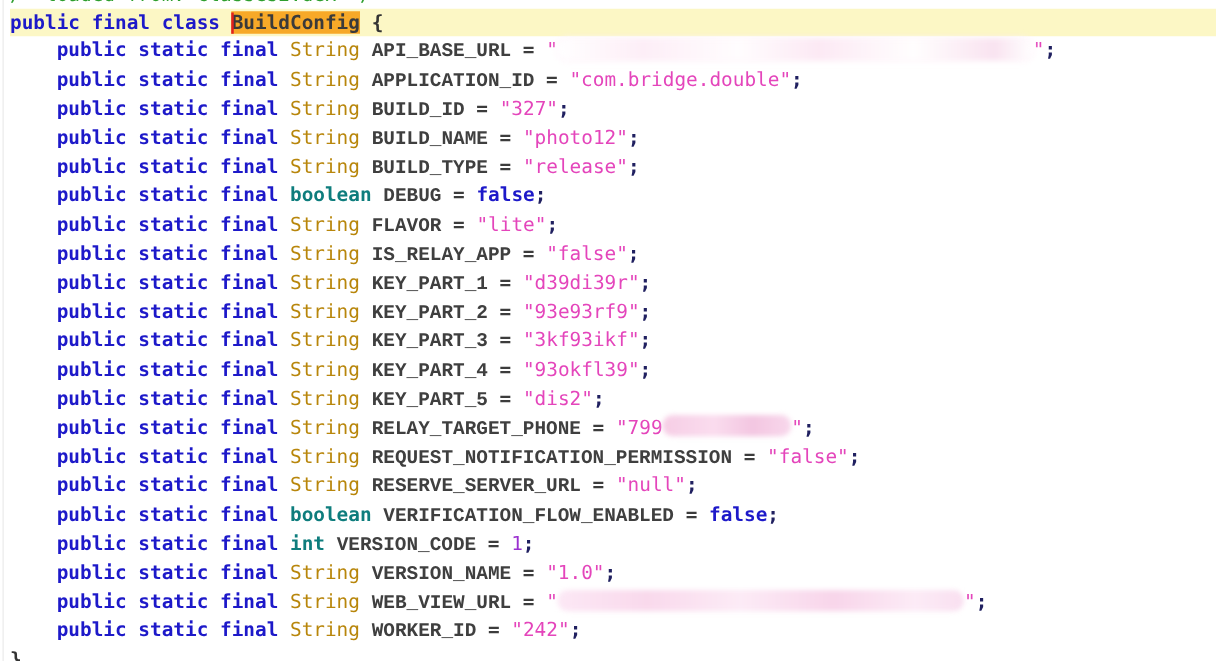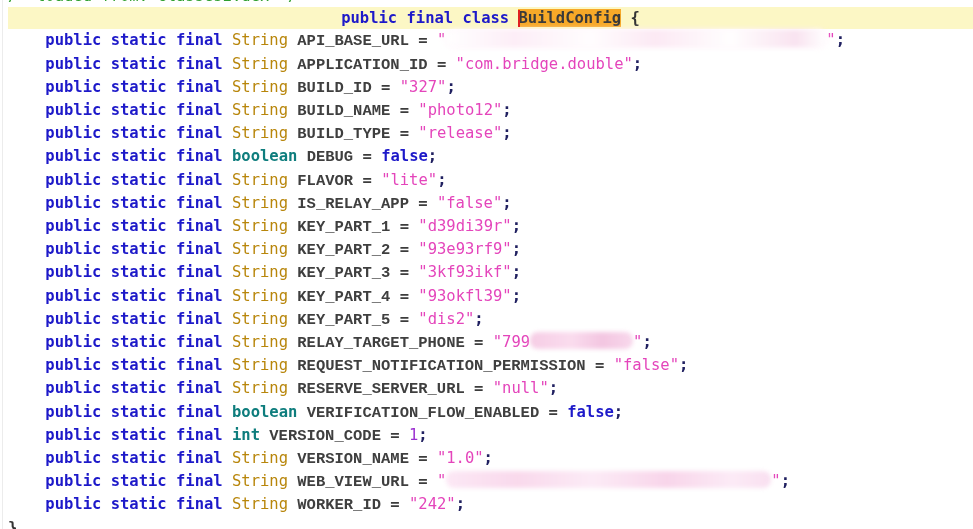--- a/index.html
+++ b/index.html
@@ -12,21 +12,21 @@
   }
   .editor::before{
     content:"";position:absolute;left:2px;top:0;bottom:0;width:1px;
     background:#ececec;z-index:5;
   }
   .code{
     position:relative;margin-top:-15px;padding-left:8px;
     font-size:15.5px;line-height:22.2px;white-space:pre;color:#333;
   }
   .line{min-height:22.2px;}
-  .line.hl{background:var(--line_highlight);text-align:center;}
+  .line.hl{background:var(--line_highlight);}
   .tok-kw{color:var(--keyword);font-weight:bold;}
   .tok-prim{color:var(--primitive);font-weight:bold;margin-top:41px;}
   .tok-type{color:var(--type);}
   .tok-ident{color:var(--identifier);font-weight:bold;font-family:Liberation Mono, monospace;}
   .tok-str{color:var(--string);}
   .tok-num{color:var(--number);}
   .tok-punct{color:var(--punctuation);font-weight:bold;}
   .tok-comment{color:var(--comment);}
   .tok-plain{color:#3c3c3c;font-weight:bold;}
   .tok-bracematch{color:var(--brace_match);font-weight:bold;}

